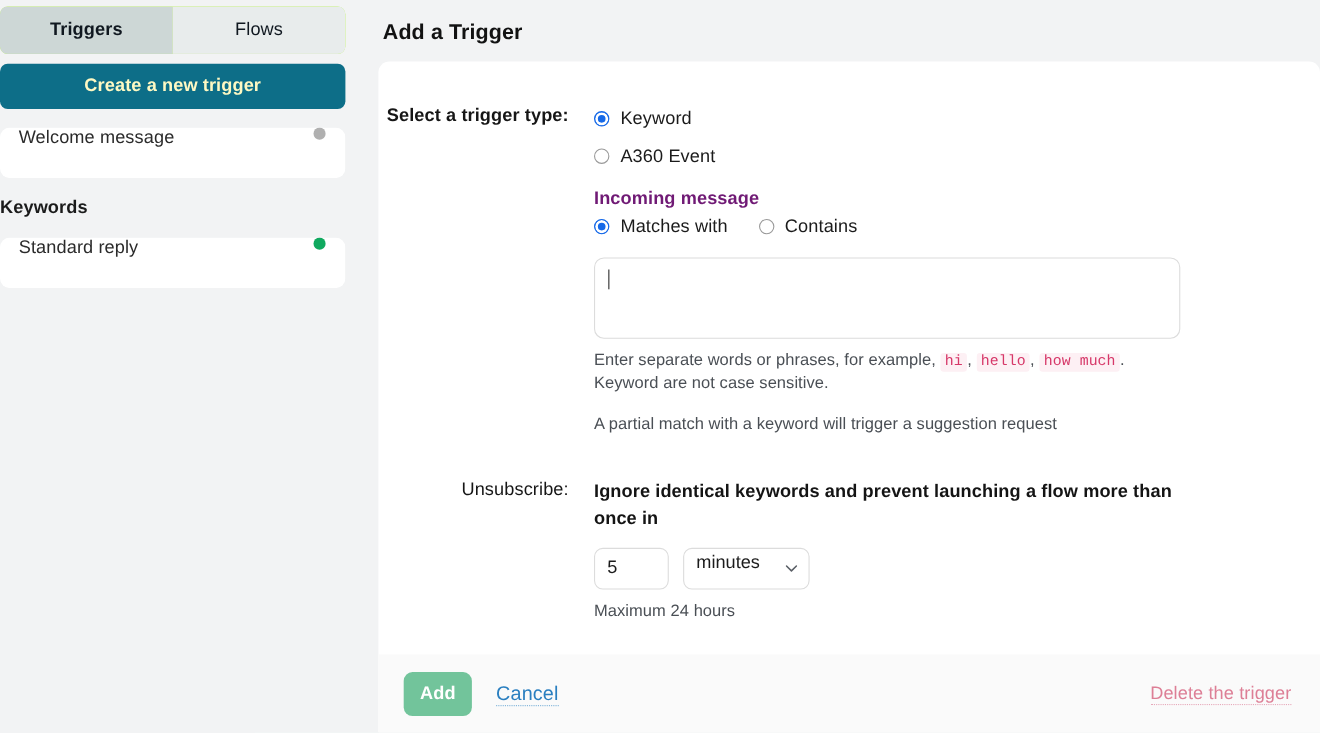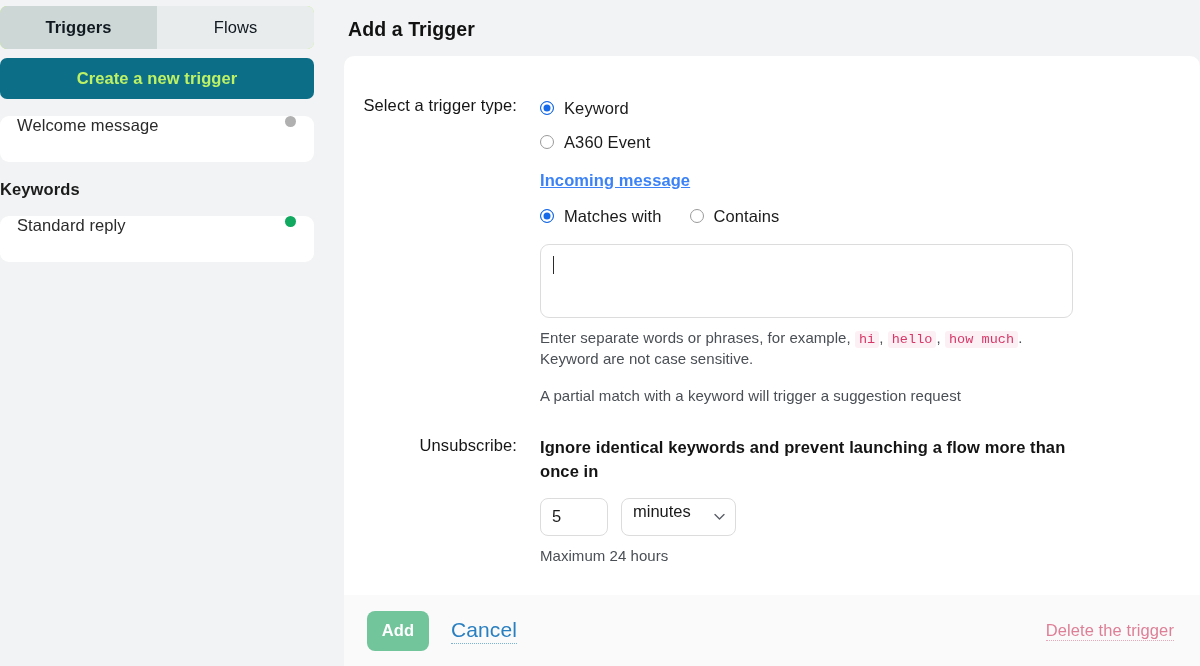--- a/index.html
+++ b/index.html
@@ -57,21 +57,21 @@
   }
 
   .create-btn {
     display: block;
     margin: 9px 30px 0 0;
     height: 41px;
     width: calc(100% - 30px);
     border: none;
     border-radius: 7px;
     background: #0d6e88;
-    color: #bef264;
+    color: #fef9c3;
     font-size: 16.5px;
     font-weight: 700;
     font-family: "Liberation Sans", sans-serif;
     cursor: pointer;
     letter-spacing: .1px;
   }
 
   .card-list {
     margin: 17px 30px 0 0;
     background: #ffffff;
@@ -154,21 +154,21 @@
 
   .row-label {
     width: 196px;
     flex: 0 0 196px;
     text-align: right;
     padding-right: 23px;
     font-size: 16.5px;
     color: #161616;
     letter-spacing: .1px;
   }
-  .row-label.bold { font-weight: 400; }
+  .row-label.bold { font-weight: 700; }
 
   .row-field { flex: 1 1 auto; }
 
   
   .radio-line {
     display: flex;
     align-items: center;
     height: 24px;
   }
   .radio-line + .radio-line { margin-top: 10px; }
@@ -196,24 +196,23 @@
     cursor: pointer;
     white-space: nowrap;
   }
 
   .inline-radios { display: flex; align-items: center; }
   .inline-radios .gap { width: 28px; flex: 0 0 28px; }
 
   .sub-head {
     font-size: 16.5px;
     font-weight: 700;
-    color: #3b82f6;
-    letter-spacing: .1px;
-    margin-bottom: 14px;
-    text-decoration: underline;
+    color: #701a75;
+    letter-spacing: .1px;
+    margin-bottom: 4px;
   }
 
   .keyword-box {
     margin-top: 16px;
     width: 533px;
     height: 74px;
     border: 1px solid #dcdcdc;
     border-radius: 9px;
     background: #fff;
     padding: 10px 12px;
@@ -328,21 +327,21 @@
     background: #72c49b;
     color: #ffffff;
     font-size: 16.5px;
     font-weight: 700;
     font-family: "Liberation Sans", sans-serif;
     cursor: pointer;
     letter-spacing: .1px;
   }
   .link-dotted {
     margin-left: 22px;
-    font-size: 21px;
+    font-size: 18px;
     color: #2a7fc0;
     cursor: pointer;
     border-bottom: 1px dotted #79b0d8;
     line-height: 1.25;
     letter-spacing: .1px;
   }
   .spacer { flex: 1 1 auto; }
   .delete-link {
     font-size: 16.5px;
     color: #dd7f96;

